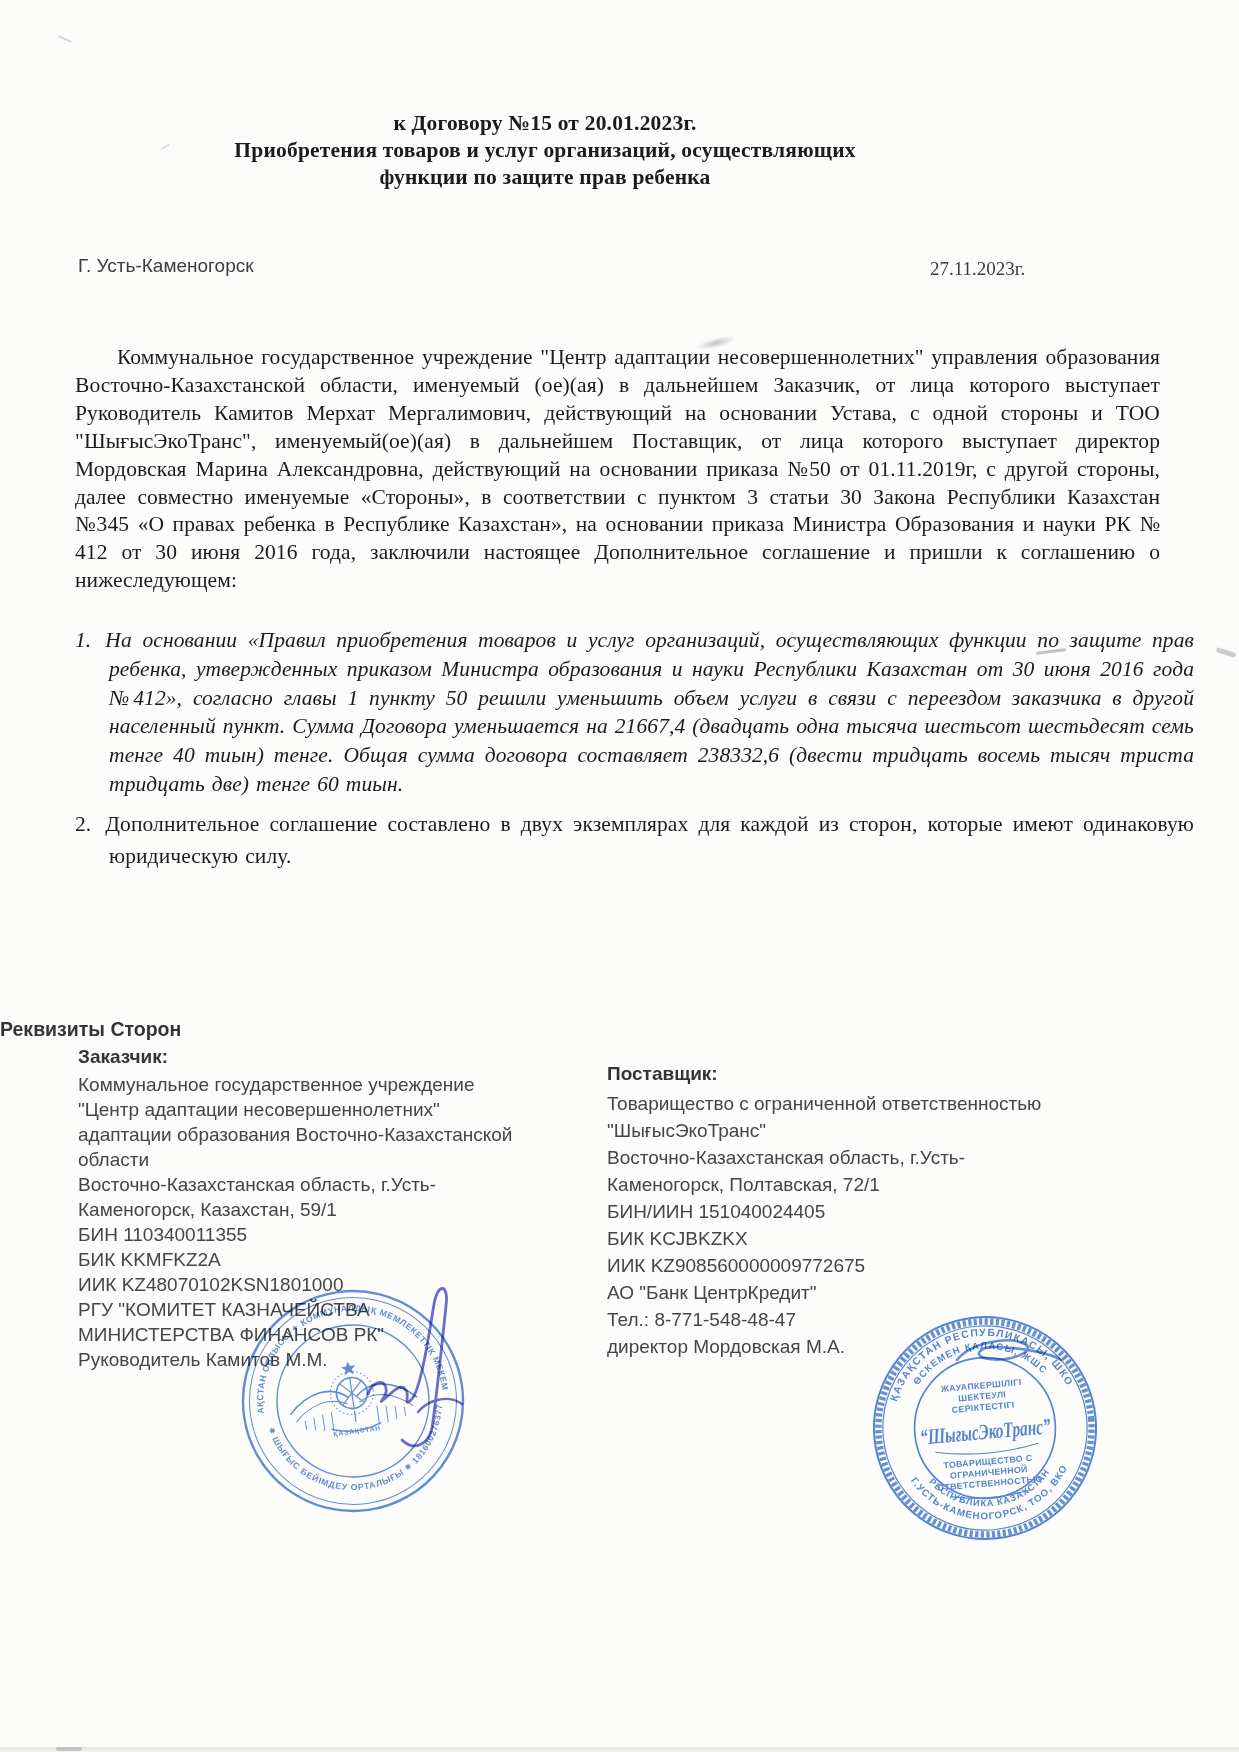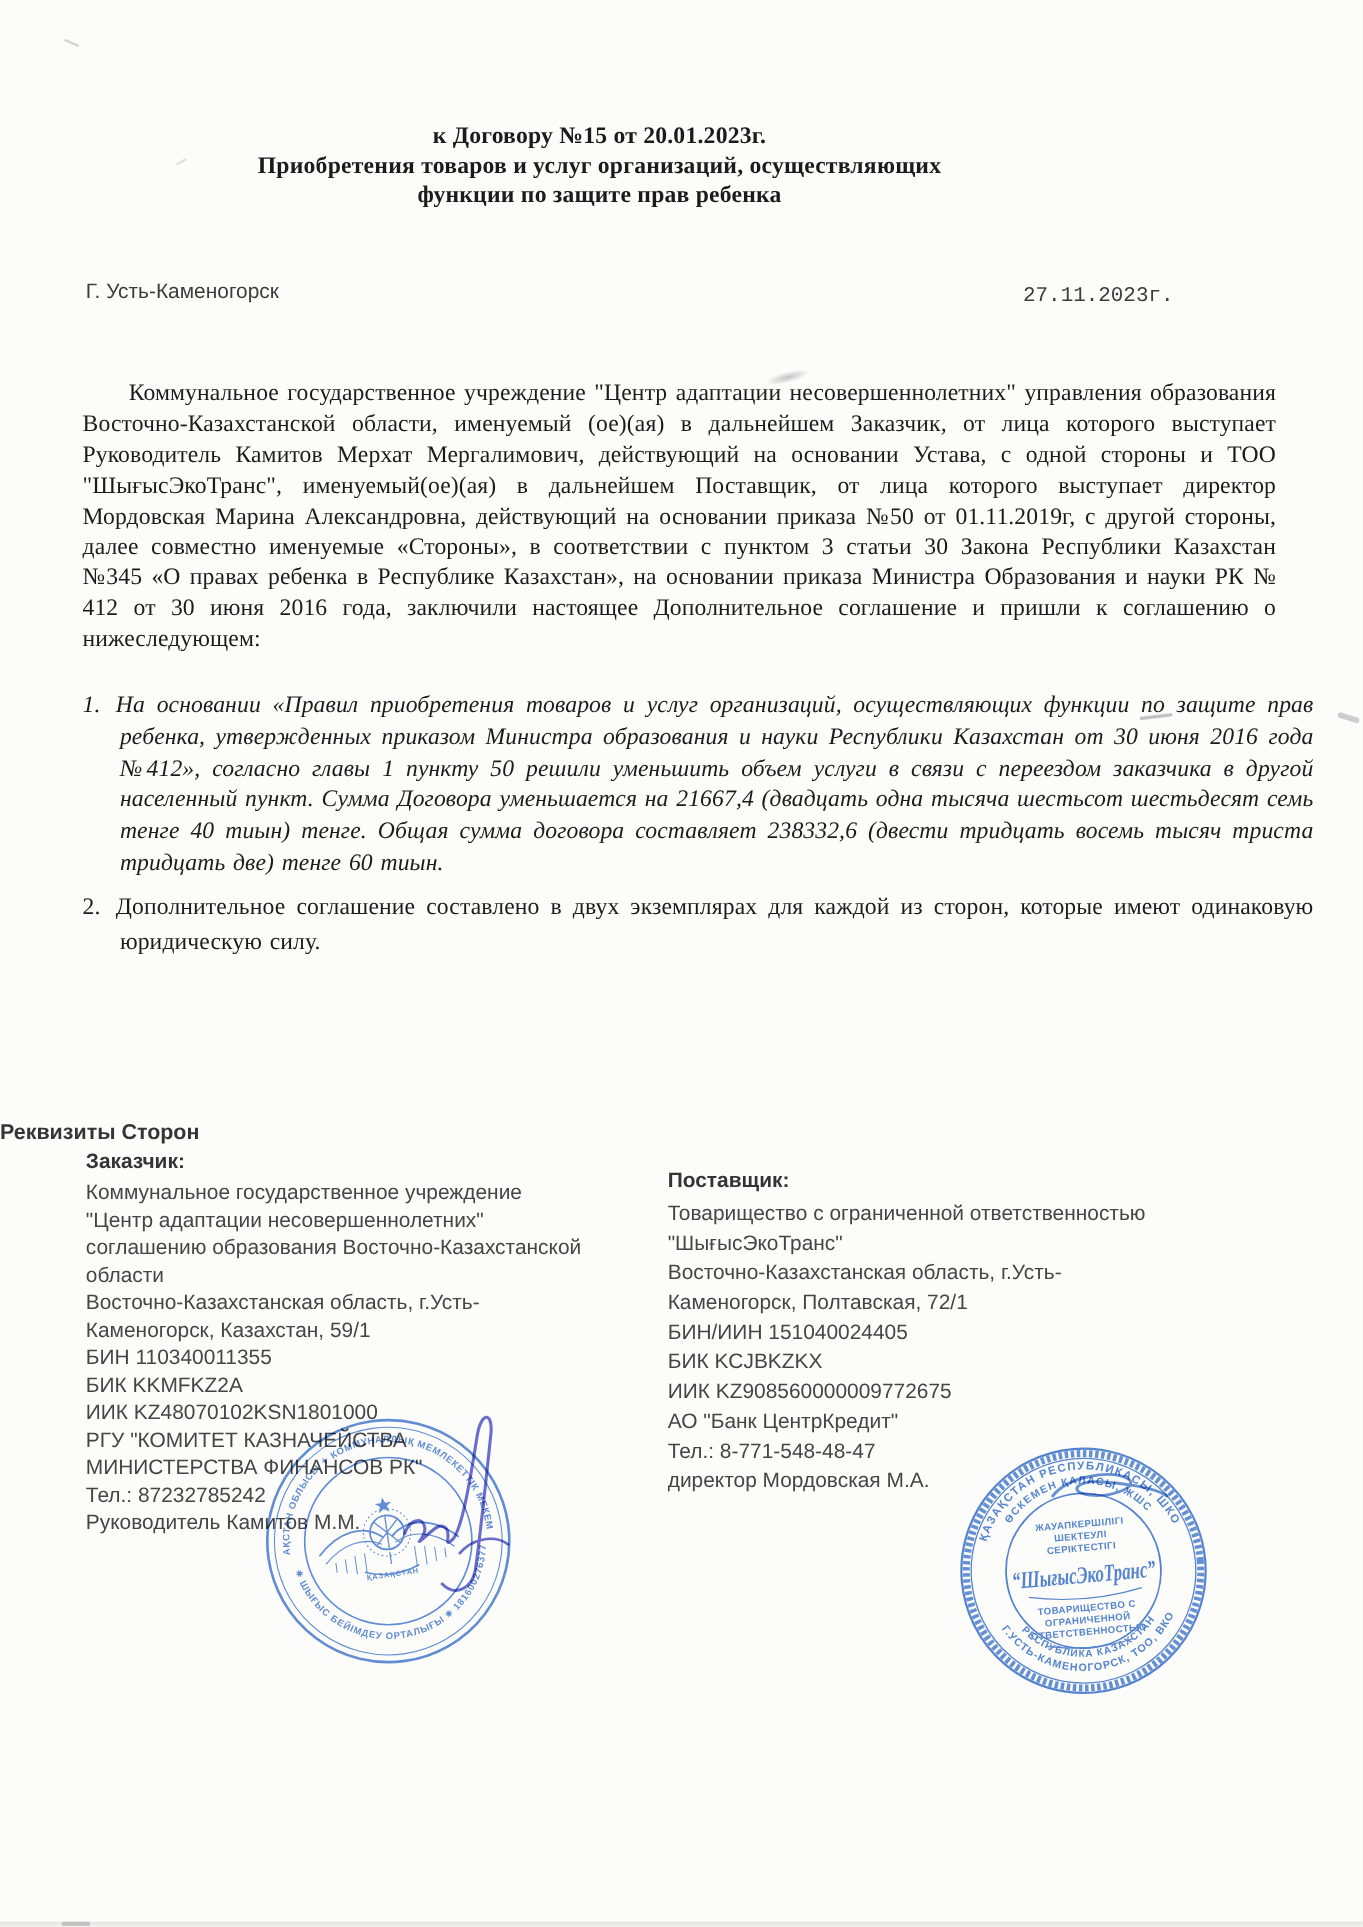--- a/index.html
+++ b/index.html
@@ -18,21 +18,21 @@
     text-align:center;font-weight:bold;font-size:21.5px;line-height:27px;
     letter-spacing:.2px;
   }
   
   .city{
     position:absolute;left:78px;top:255px;
     font-family:"Liberation Sans", sans-serif;font-size:19px;color:#3c3c3e;
   }
   .date{
     position:absolute;left:930px;top:258px;
-    font-family:Liberation Mono, monospace;font-size:19px;color:#3c3c3e;
+    font-family:Liberation Serif, serif;font-size:19px;color:#3c3c3e;
   }
   
   .preamble{
     position:absolute;left:75px;top:344px;width:1085px;margin:0;
     font-size:21.5px;line-height:27.9px;text-align:justify;text-indent:42px;
     word-spacing:2px;letter-spacing:.1px;
   }
   .clause{
     position:absolute;left:75px;width:1085px;margin:0;
     font-size:21.5px;text-align:justify;
@@ -94,30 +94,29 @@
 
   <p class="clause clause-1"><span class="cnum">1.</span><span>На основании «Правил приобретения товаров и услуг организаций, осуществляющих функции по защите прав ребенка, утвержденных приказом Министра образования и науки Республики Казахстан от 30 июня 2016 года №412», согласно главы 1 пункту 50 решили уменьшить объем услуги в связи с переездом заказчика в другой населенный пункт. Сумма Договора уменьшается  на 21667,4 (двадцать одна тысяча шестьсот шестьдесят семь тенге 40 тиын) тенге. Общая сумма договора составляет 238332,6 (двести тридцать восемь тысяч триста тридцать две) тенге 60 тиын.</span></p>
   <p class="clause clause-2"><span class="cnum">2.</span><span>Дополнительное соглашение составлено в двух экземплярах для каждой из сторон, которые имеют одинаковую юридическую силу.</span></p>
 
   <div class="req-heading">Реквизиты Сторон</div>
 
   <div class="req-col col-customer">
     <div class="col-label">Заказчик:</div>
     <div>Коммунальное государственное учреждение</div>
     <div>"Центр адаптации несовершеннолетних"</div>
-    <div>соглашению образования Восточно-Казахстанской</div>
+    <div>адаптации образования Восточно-Казахстанской</div>
     <div>области</div>
     <div>Восточно-Казахстанская область, г.Усть-</div>
     <div>Каменогорск, Казахстан, 59/1</div>
     <div>БИН 110340011355</div>
     <div>БИК KKMFKZ2A</div>
     <div>ИИК KZ48070102KSN1801000</div>
     <div>РГУ "КОМИТЕТ КАЗНАЧЕЙСТВА</div>
     <div>МИНИСТЕРСТВА ФИНАНСОВ РК"</div>
-    <div>Тел.: 87232785242</div>
     <div>Руководитель Камитов М.М.</div>
   </div>
 
   <div class="req-col col-supplier">
     <div class="col-label">Поставщик:</div>
     <div>Товарищество с ограниченной ответственностью</div>
     <div>"ШығысЭкоТранс"</div>
     <div>Восточно-Казахстанская область, г.Усть-</div>
     <div>Каменогорск, Полтавская, 72/1</div>
     <div>БИН/ИИН 151040024405</div>

